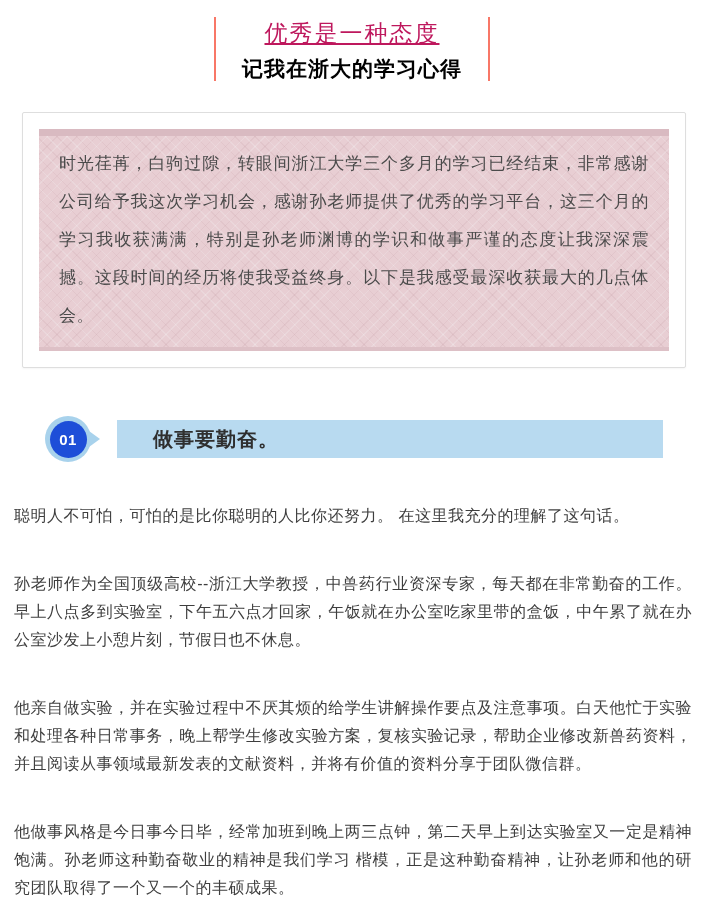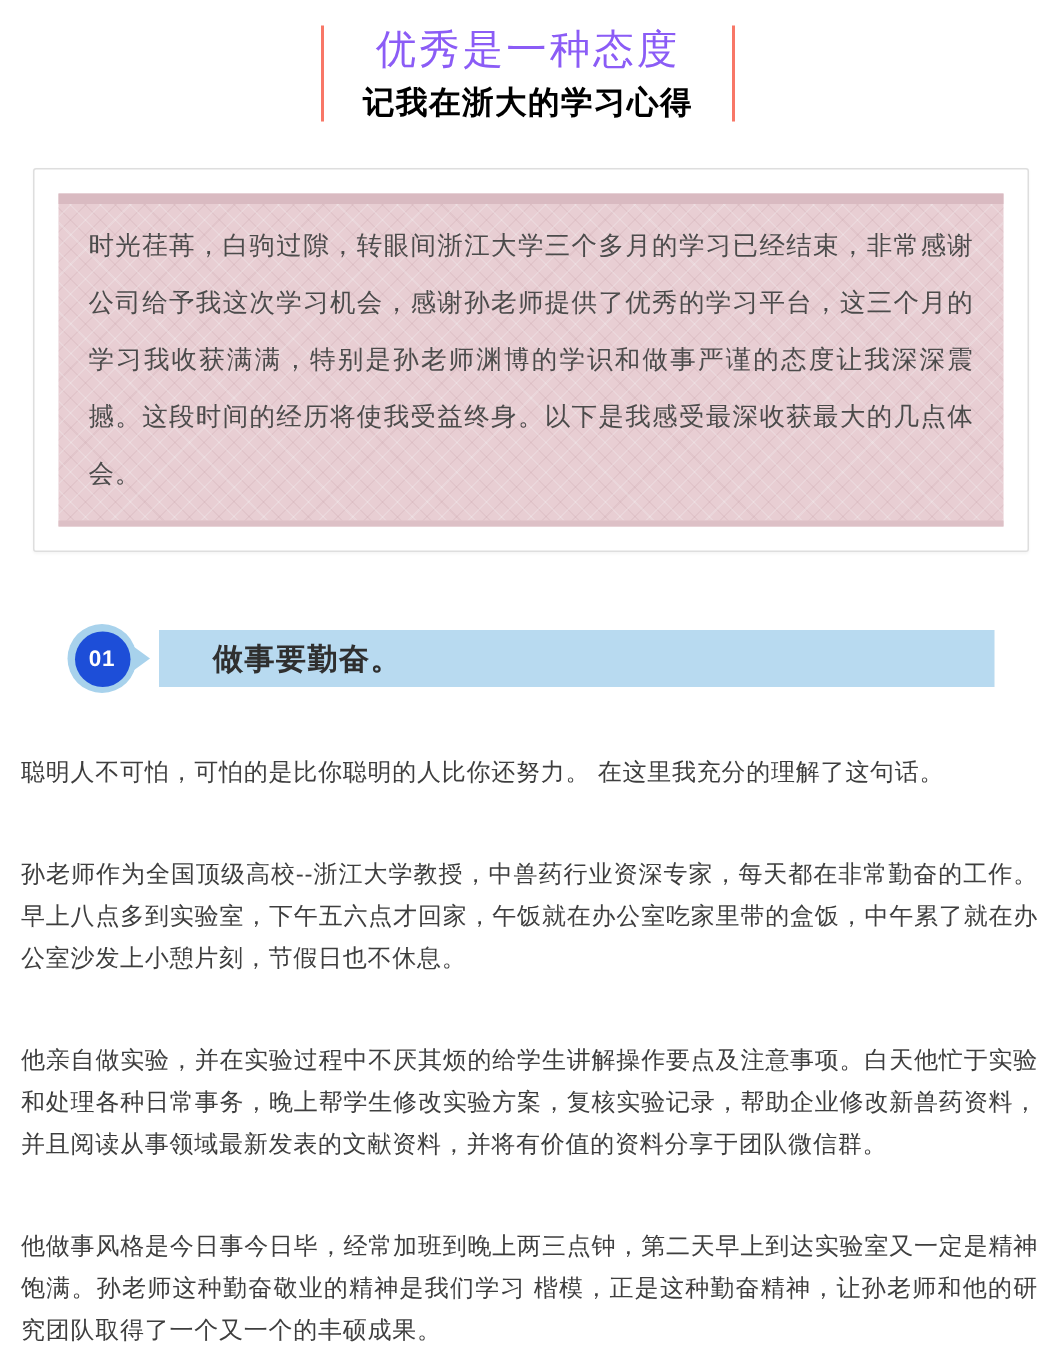--- a/index.html
+++ b/index.html
@@ -22,26 +22,27 @@
   .accent-bar {
     width: 2px;
     height: 64px;
     background: #f87767;
   }
   .title-block {
     width: 244px;
     text-align: center;
   }
   .main-title {
-    font-size: 27px;
+    font-size: 23px;
     font-weight: 400;
     letter-spacing: 2px;
-    color: #8b5cf6;
+    color: #be185d;
     line-height: 34px;
     white-space: nowrap;
+    text-decoration: underline;
   }
   .sub-title {
     font-size: 21px;
     font-weight: 700;
     letter-spacing: 1px;
     color: #000000;
     line-height: 28px;
     margin-top: 5px;
     white-space: nowrap;
   }
@@ -109,21 +110,21 @@
     height: 0;
     border-top: 8px solid transparent;
     border-bottom: 8px solid transparent;
     border-left: 11px solid #a8d2ec;
     margin-left: -2px;
     flex: 0 0 auto;
   }
   .section-banner {
     flex: 1 1 auto;
     height: 38px;
-    margin-left: 6px;
+    margin-left: 17px;
     background: #b8daf0;
     display: flex;
     align-items: center;
     padding-left: 36px;
   }
   .section-banner-title {
     font-size: 20px;
     font-weight: 700;
     color: #2f2f2f;
     letter-spacing: 1px;

